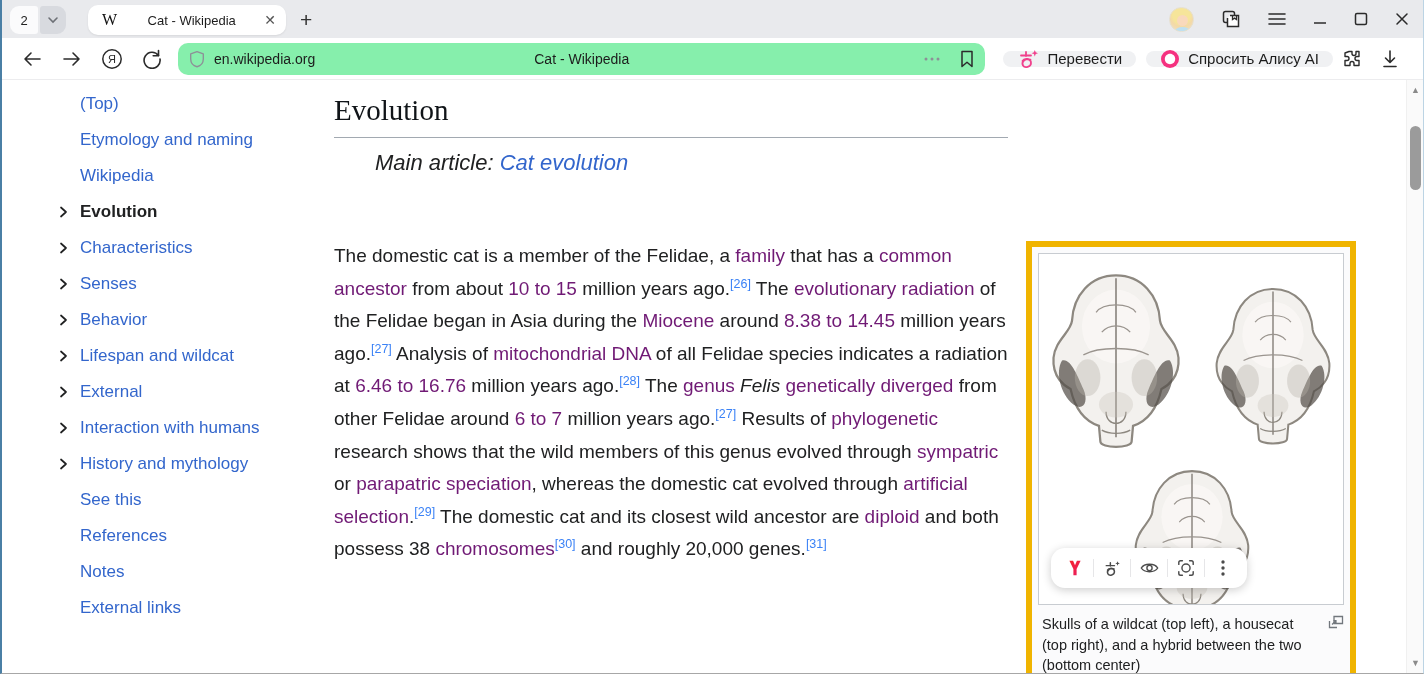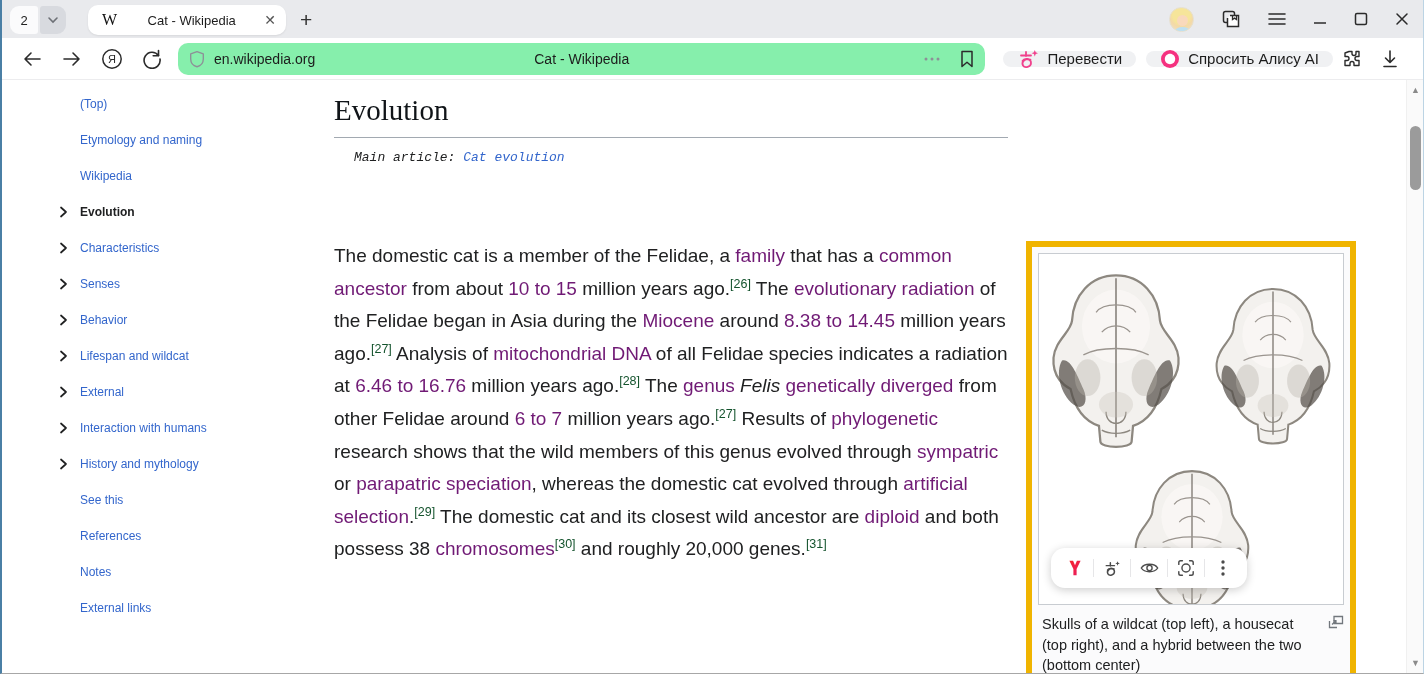--- a/index.html
+++ b/index.html
@@ -34,34 +34,34 @@
   .ab-right { margin-left:auto; display:flex; align-items:center; gap:18px; z-index:2; }
   .pillbtn { height:16px; background:#F0F1F3; border-radius:10px; display:flex; align-items:center; gap:8px; padding:0 14px; margin-left:10px; cursor:pointer; white-space:nowrap; }
   .pillbtn span { font-size:15px; color:#1c1c1c; }
   .tb-right-ic { width:38px; display:flex; align-items:center; justify-content:center; cursor:pointer; }
 
   
   .page { position:absolute; top:80px; left:0; right:0; bottom:0; background:#fff; }
 
   
   .toc { position:absolute; left:58px; top:6px; width:260px; }
-  .toc-item { height:36px; display:flex; align-items:center; font-size:12px; color:#3366CC; cursor:pointer; position:relative; padding-left:20px; }
+  .toc-item { height:36px; display:flex; align-items:center; font-size:17px; color:#3366CC; cursor:pointer; position:relative; padding-left:20px; }
   .toc-item .chev { position:absolute; left:-4px; top:50%; transform:translateY(-50%); width:14px; height:14px; color:#202122; }
   .toc-item.bold { color:#202122; font-weight:bold; }
 
   
   .content { position:absolute; left:332px; top:0; width:1022px; }
   .sec-heading { font-family:"Liberation Serif", serif; font-size:29px; font-weight:400; color:#101418; margin-top:14px; }
   .sec-rule { border:none; border-top:1px solid #A2A9B1; margin-top:10px; margin-bottom:12px; }
-  .hatnote { font-style:italic; font-size:13px; color:#202122; margin-left:20px; margin-bottom:16px;font-family:Liberation Mono, monospace; }
+  .hatnote { font-style:italic; font-size:22px; color:#202122; margin-left:41px; margin-bottom:16px; }
   .hatnote a { color:#3366CC; text-decoration:none; cursor:pointer; }
   .para { font-size:19px; line-height:32.6px; color:#202122; }
   .para a.wlink { color:#701a75; text-decoration:none; cursor:pointer; }
   .para sup { font-size:12.5px; line-height:0; }
-  .para sup a { color:#14532d; text-decoration:none; cursor:pointer; }
+  .para sup a { color:#3b82f6; text-decoration:none; cursor:pointer; }
 
   
   .figure { float:right; width:330px; margin-left:18px; margin-bottom:6px; border:6px solid #F0B400; background:#FBFBFC; padding:6px 6px 2px; }
   .fig-img { position:relative; width:306px; height:352px; background:#fff; border:1px solid #C8CCD1; overflow:hidden; }
   .skull { position:absolute; }
   .fig-overlay { position:absolute; left:12px; bottom:16px; height:40px; background:#fff; border-radius:14px; box-shadow:0 2px 10px rgba(0,0,0,.2); display:flex; align-items:center; padding:0 6px; }
   .ov-btn { width:36px; height:40px; display:flex; align-items:center; justify-content:center; cursor:pointer; }
   .ov-div { width:1px; height:18px; background:#E6E6E8; }
   .fig-caption { position:relative; padding:9px 26px 10px 4px; font-size:14.5px; line-height:1.42; color:#202122; }
   .expand-ic { position:absolute; right:0px; top:10px; cursor:pointer; }

